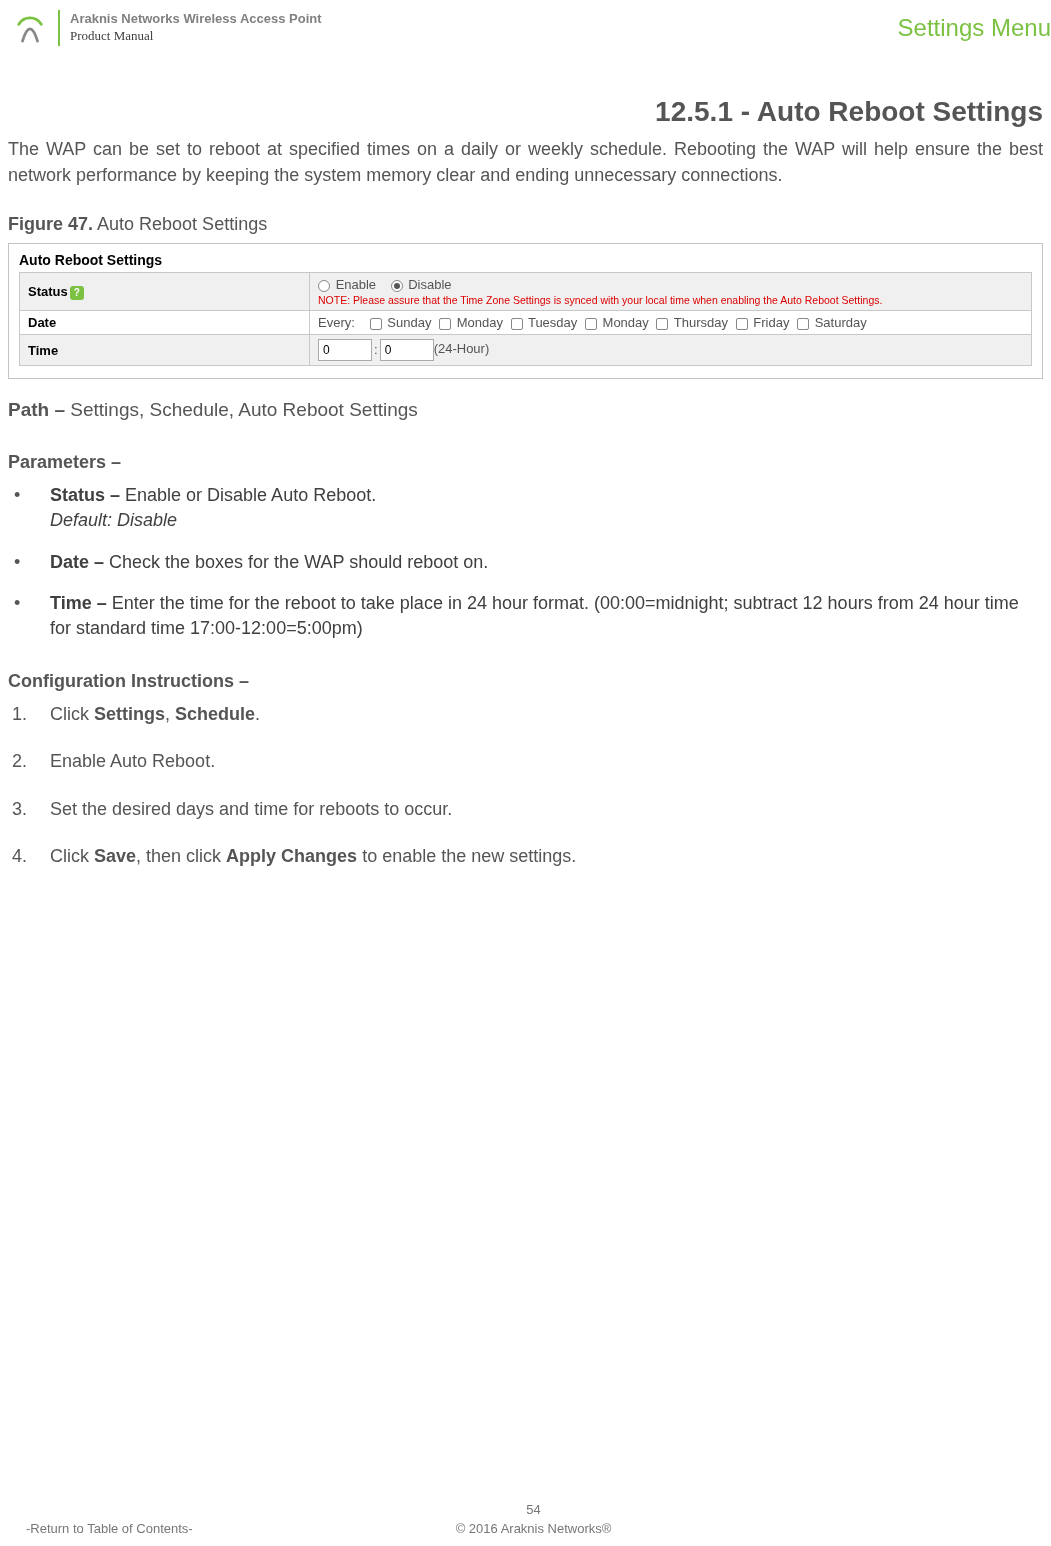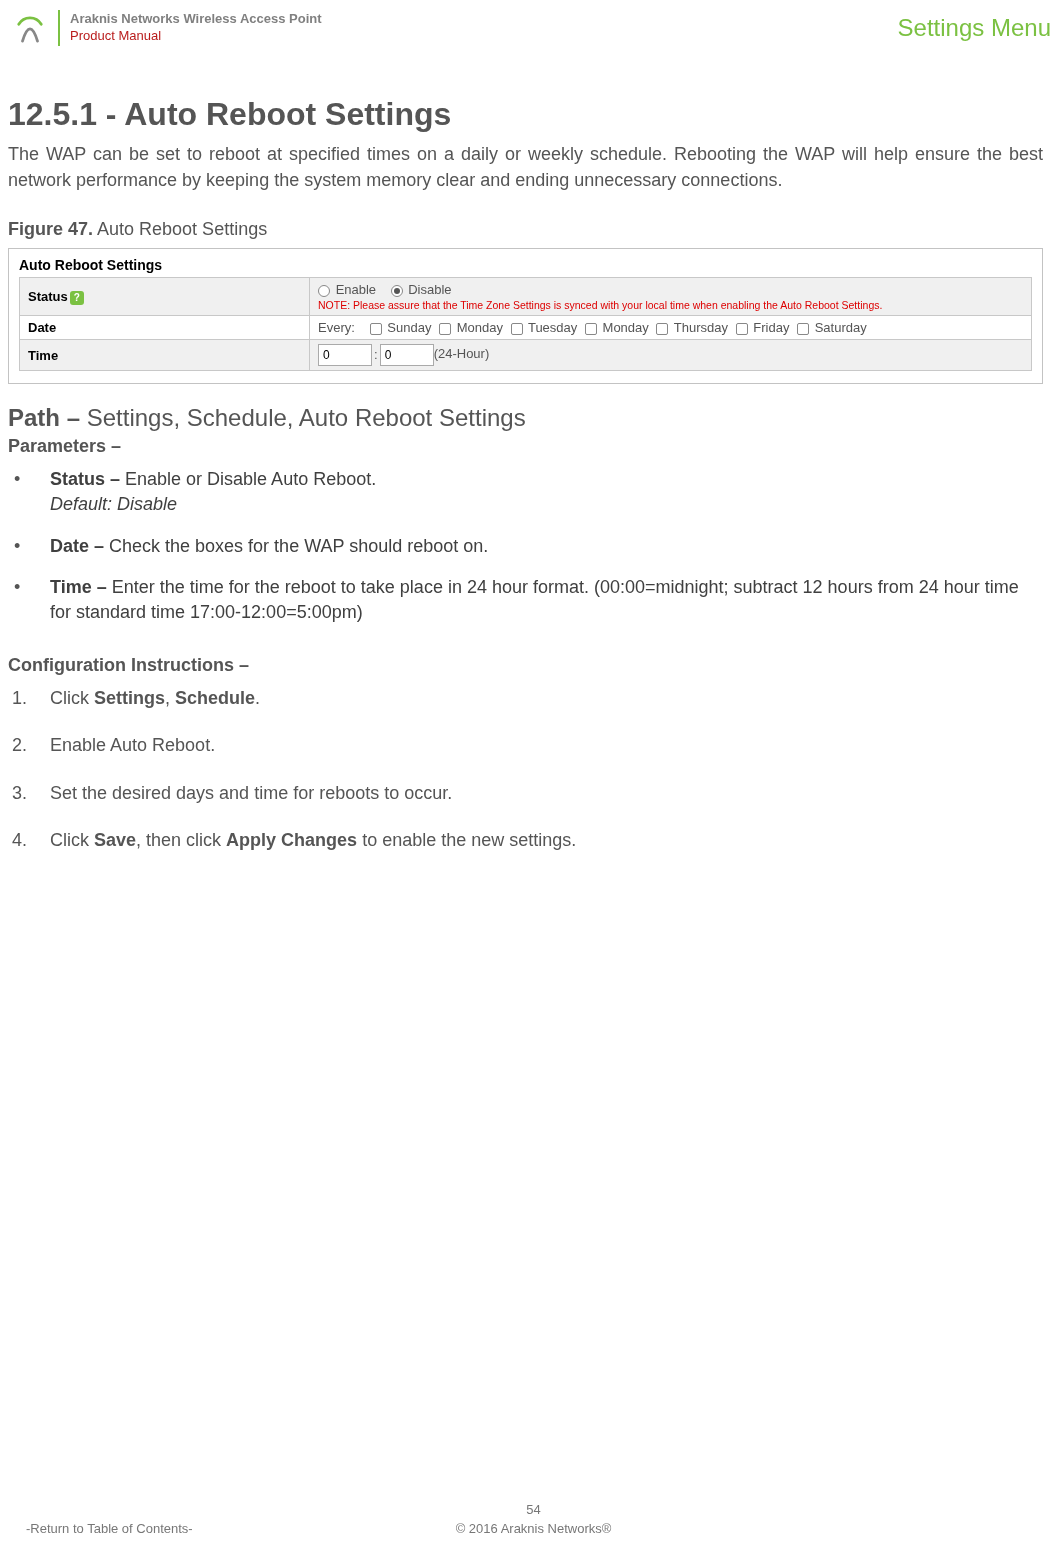--- a/index.html
+++ b/index.html
@@ -38,37 +38,39 @@
       line-height: 1.3;
       justify-content: center;
     }
     .header-title {
       font-size: 13px;
       font-weight: bold;
       color: #808080;
     }
     .header-subtitle {
       font-size: 13px;
-      color: #b91c1c;
+      color: #404040;
+      font-family: Liberation Serif, serif;
     }
     .settings-menu {
       position: absolute;
       right: 0;
       top: 14px;
       font-size: 24px;
       color: #7bc142;
     }
     .content {
       padding: 40px 8px 0 8px;
     }
     h2.section-title {
-      font-size: 32px;
+      font-size: 28px;
       color: #555;
       font-weight: bold;
       margin-bottom: 8px;
+      text-align: right;
     }
     p.intro {
       font-size: 18px;
       color: #555;
       line-height: 1.45;
       text-align: justify;
       margin-bottom: 26px;
     }
     .figure-caption {
       font-size: 18px;
@@ -159,23 +161,23 @@
       height: 22px;
       border: 1px solid #aaa;
       padding: 0 4px;
       font-size: 12px;
       vertical-align: middle;
       background: #fff;
     }
     .time-sep { margin: 0 2px; }
     .time-suffix { }
     .path-line {
-      font-size: 24px;
-      color: #555;
-      margin-bottom: 4px;
+      font-size: 19px;
+      color: #555;
+      margin-bottom: 31px;
     }
     .path-line .lbl { font-weight: bold; }
     .params-heading {
       font-size: 18px;
       color: #555;
       font-weight: bold;
       margin-bottom: 10px;
     }
     ul.params {
       list-style: none;

